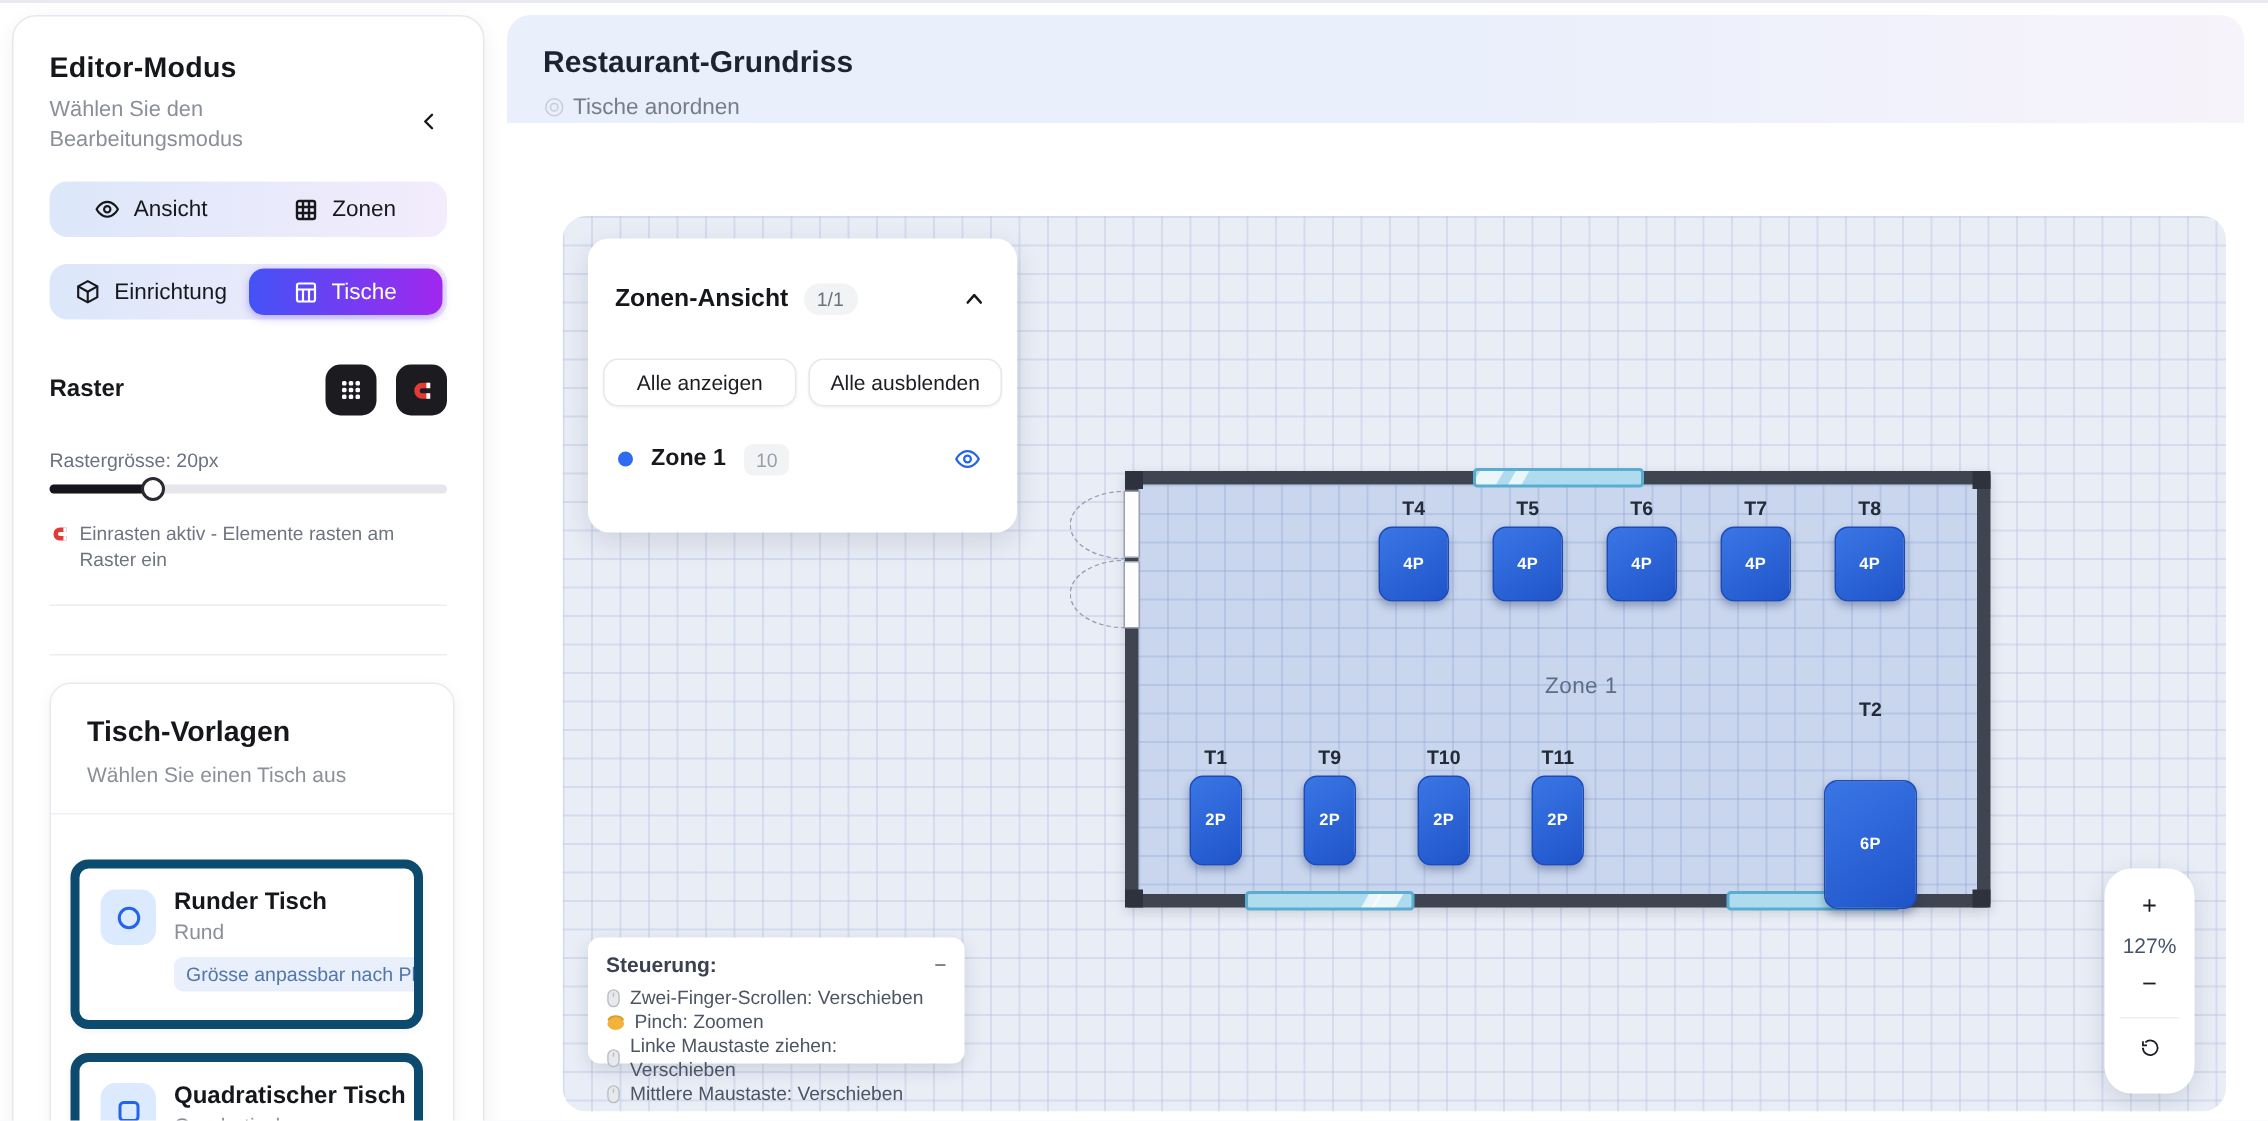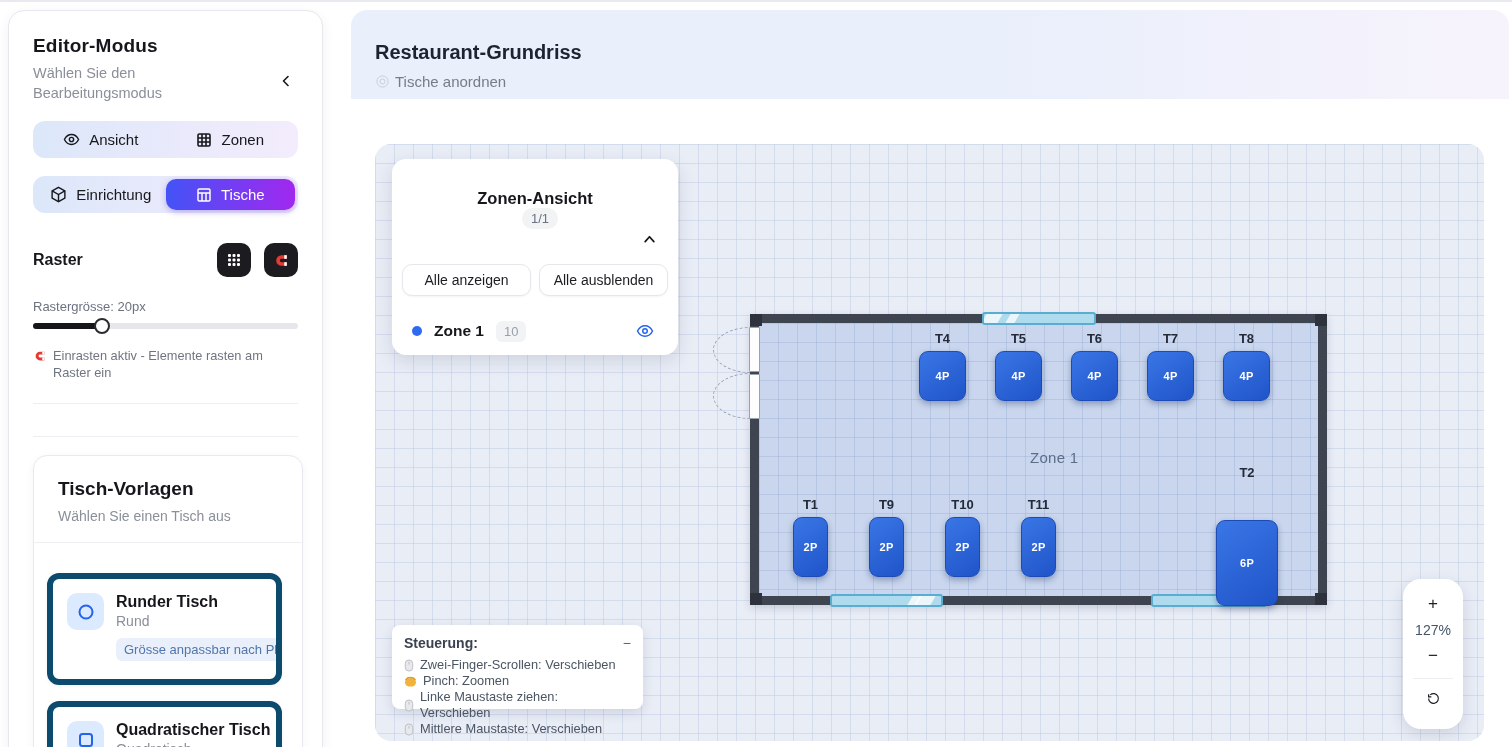--- a/index.html
+++ b/index.html
@@ -48,42 +48,42 @@
     display:flex; gap:12px; box-shadow:0 1px 4px rgba(30,40,70,.05); cursor:pointer;
     margin-bottom:16px; overflow:hidden; }
   .ticon { width:37px; height:37px; border-radius:10px; background:#dbeafe; flex:none;
     display:flex; align-items:center; justify-content:center; }
   .tname { font-size:16px; font-weight:bold; color:#15171c; white-space:nowrap; }
   .tshape { font-size:14px; color:#8a8f99; margin-top:2px; }
   .tbadge { display:inline-block; margin-top:9px; background:#e9f0fb; color:#5076ab;
     font-size:13px; padding:4px 8px; border-radius:6px; white-space:nowrap; max-width:166px; overflow:hidden; }
 
   
-  .main-header { position:absolute; left:351px; top:8px; width:1158px; height:89px;
+  .main-header { position:absolute; left:338px; top:8px; width:1158px; height:72px;
     background:linear-gradient(90deg,#e9effb 55%,#f7f3fb); border-radius:16px 16px 0 0;
-    padding:31px 24px; }
+    padding:21px 24px; }
   .mh-title { font-size:20px; font-weight:bold; color:#1d2330; }
   .mh-sub { display:flex; align-items:center; gap:5px; font-size:15px; color:#767d8a; margin-top:9px; }
   .mh-sub svg { opacity:.35; }
 
   .canvas { position:absolute; left:375px; top:142px; width:1109px; height:597px;
     border-radius:16px; overflow:hidden; background-color:#e9edf6;
     background-image:linear-gradient(to right,rgba(190,203,228,.5) 1px,transparent 1px),
                      linear-gradient(to bottom,rgba(190,203,228,.5) 1px,transparent 1px);
     background-size:19px 19px; cursor:grab; }
 
   
   .zones-panel { position:absolute; left:17px; top:15px; width:286px; height:196px;
     background:#fff; border-radius:14px; box-shadow:0 6px 18px rgba(30,40,70,.13); padding:30px 10px 0; }
-  .zp-head { display:flex; align-items:center; padding:0 8px;flex-direction:column; }
+  .zp-head { display:flex; align-items:center; padding:0 8px; }
   .zp-title { font-size:16.5px; font-weight:bold; color:#15171c; }
   .zp-count { margin-left:10px; background:#f2f3f5; color:#6b7280; font-size:13px;
     padding:3px 9px; border-radius:11px; }
   .zp-caret { margin-left:auto; background:none; border:none; cursor:pointer; padding:4px; }
-  .zp-btns { display:flex; gap:8px; margin-top:14px; }
+  .zp-btns { display:flex; gap:8px; margin-top:29px; }
   .zp-btns button { flex:1; height:32px; background:#fff; border:1px solid #e6e7eb; border-radius:10px;
     font-size:14px; font-weight:500; color:#1b1d22; cursor:pointer; font-family:inherit;
     box-shadow:0 1px 2px rgba(30,40,70,.05); }
   .zone-row { display:flex; align-items:center; margin-top:22px; padding:0 10px; }
   .zone-dot { width:10px; height:10px; border-radius:50%; background:#2f6bf0; flex:none; }
   .zone-name { font-size:15.5px; font-weight:600; color:#17181c; margin-left:12px; }
   .zone-count { margin-left:12px; background:#f2f3f5; color:#9aa0ab; font-size:13px;
     padding:3px 8px; border-radius:6px; }
   .zone-eye { margin-left:auto; background:none; border:none; cursor:pointer; padding:4px; }
 

